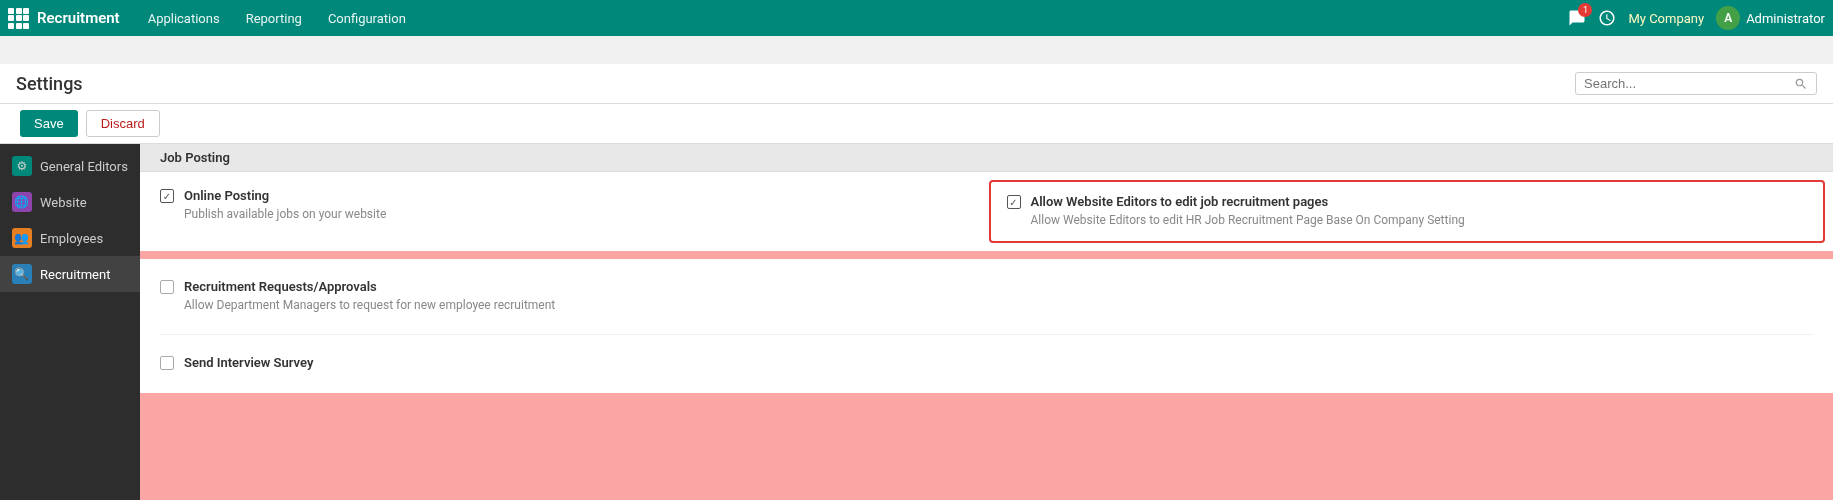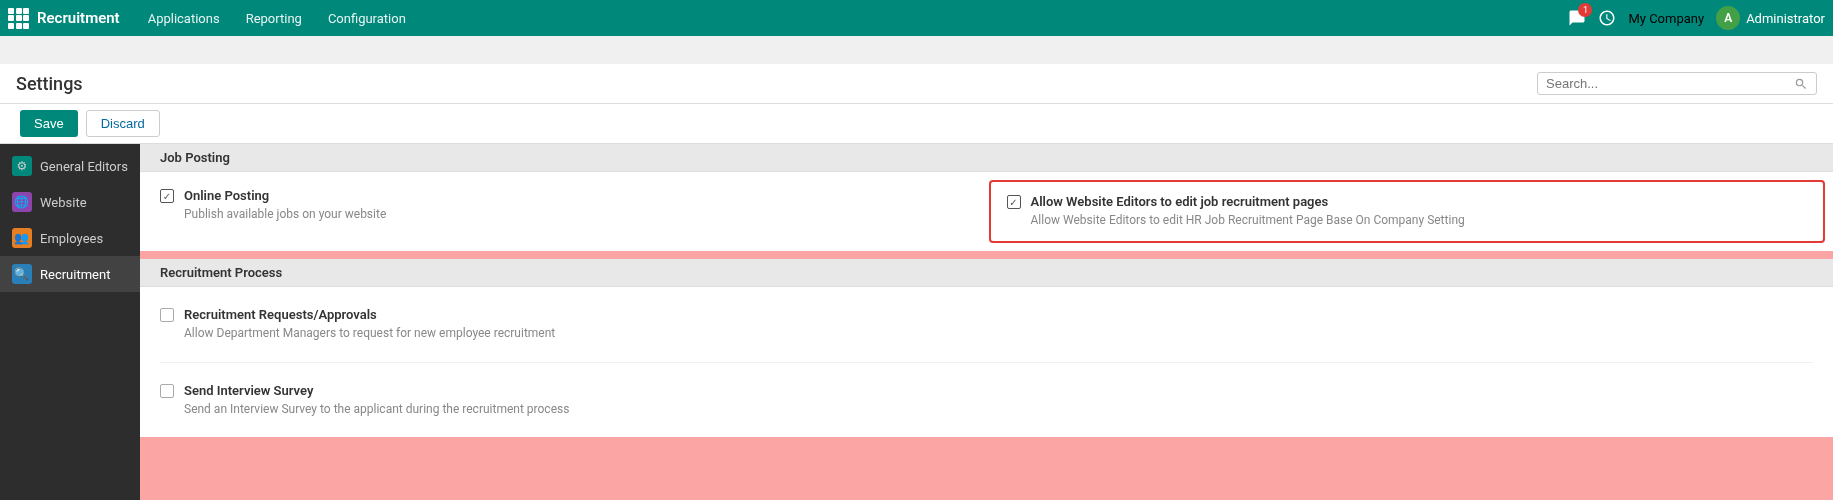--- a/index.html
+++ b/index.html
@@ -69,21 +69,21 @@
       color: white;
       border-radius: 50%;
       width: 14px;
       height: 14px;
       font-size: 9px;
       display: flex;
       align-items: center;
       justify-content: center;
     }
     .nav-company {
-      color: #000000;
+      color: #fef9c3;
       font-size: 13px;
       cursor: pointer;
     }
     .nav-user {
       display: flex;
       align-items: center;
       gap: 6px;
       color: white;
       cursor: pointer;
     }
@@ -114,21 +114,21 @@
       font-size: 18px;
       font-weight: 500;
       color: #333;
     }
     .search-bar {
       display: flex;
       align-items: center;
       border: 1px solid #ccc;
       border-radius: 3px;
       padding: 3px 8px;
-      width: 280px;
+      width: 242px;
       background: white;
     }
     .search-bar input {
       border: none;
       outline: none;
       font-size: 13px;
       flex: 1;
       color: #666;
     }
     .search-bar .search-icon-svg {
@@ -148,21 +148,21 @@
       color: white;
       border: none;
       padding: 5px 14px;
       border-radius: 3px;
       cursor: pointer;
       font-size: 13px;
       font-weight: 500;
     }
     .btn-discard {
       background: white;
-      color: #0369a1;
+      color: #b91c1c;
       border: 1px solid #ccc;
       padding: 5px 14px;
       border-radius: 3px;
       cursor: pointer;
       font-size: 13px;
     }
 
     
     .main-layout {
       display: flex;
@@ -383,37 +383,33 @@
       <div class="job-posting-col highlighted-col">
         <div class="setting-checkbox checked">✓</div>
         <div class="setting-text">
           <h4>Allow Website Editors to edit job recruitment pages</h4>
           <p>Allow Website Editors to edit HR Job Recruitment Page Base On Company Setting</p>
         </div>
       </div>
     </div>
 
     <div class="recruitment-section">
-      <div class="section-header">
-        <span>Recruitment Process</span>
-      </div>
       <div class="recruitment-items">
 
         <div class="recruitment-item">
           <div class="setting-checkbox"></div>
           <div class="setting-text">
             <h4>Recruitment Requests/Approvals</h4>
             <p>Allow Department Managers to request for new employee recruitment</p>
           </div>
         </div>
 
         <div class="recruitment-item">
           <div class="setting-checkbox"></div>
           <div class="setting-text">
             <h4>Send Interview Survey</h4>
-            <p>Send an Interview Survey to the applicant during the recruitment process</p>
           </div>
         </div>
       </div>
     </div>
 
   </main>
 </div>
 
 </body></html>

